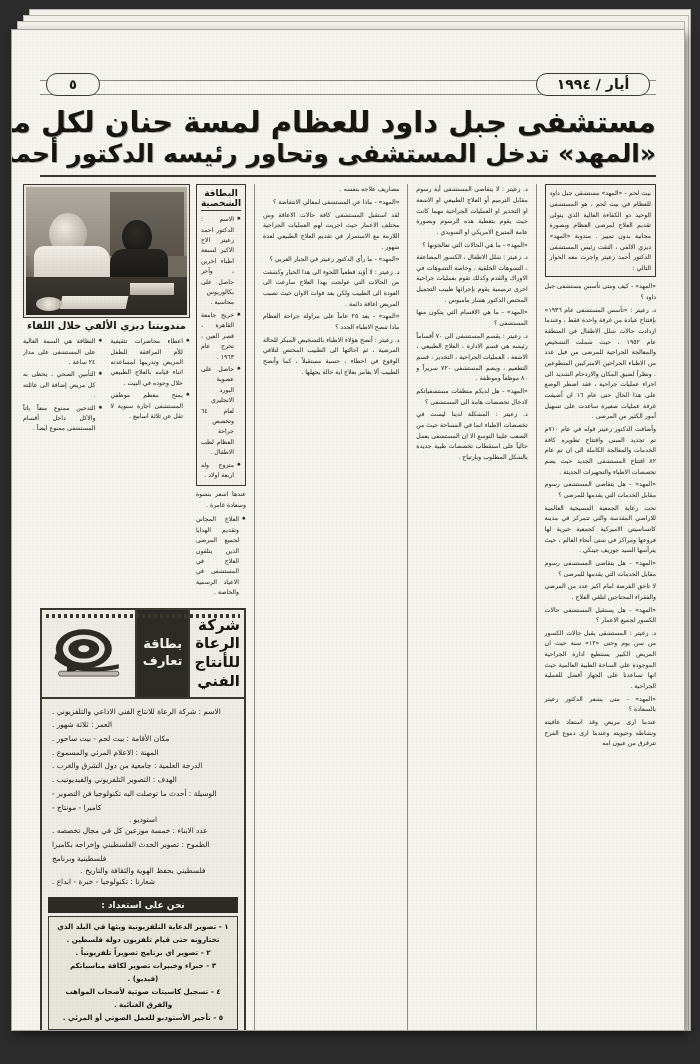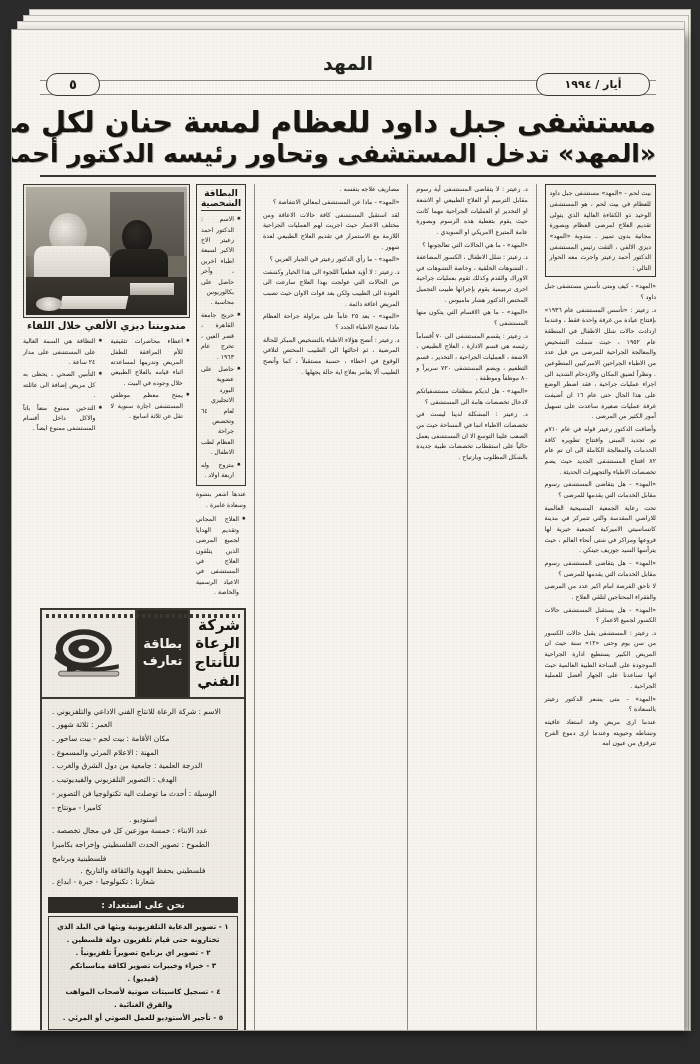--- a/index.html
+++ b/index.html
@@ -38,21 +38,21 @@
   }
   .mast-bar{
     position:absolute;left:0;right:0;top:26px;height:13px;
     background:linear-gradient(#cfcdc6,#bdbab2);
     border-top:1px solid #8d8a83;border-bottom:1px solid #8d8a83;
     background-image:repeating-linear-gradient(90deg,rgba(255,255,255,.55) 0 1px,transparent 1px 3px);
   }
   .mast-pill{
     position:absolute;top:19px;height:21px;line-height:21px;
     background:#f6f4ef;border:1.6px solid #3a382f;border-radius:11px;
-    font-size:11px;font-weight:bold;text-align:center;color:#1b1812;
+    font-size:14px;font-weight:bold;text-align:center;color:#1b1812;
   }
   .pill-date{right:6px;width:112px;}
   .pill-page{left:6px;width:52px;font-size:13px;}
 
   
   .heads{margin-top:4px;text-align:center;}
   .head1{
     font-size:29px;font-weight:bold;line-height:1.12;color:#17140f;
     letter-spacing:-.5px;white-space:nowrap;
     text-shadow:.8px .8px 0 rgba(0,0,0,.30);
@@ -183,21 +183,20 @@
 <body>
 
 <div class="sheet-back sheet-b1"></div>
 <div class="sheet-back sheet-b2"></div>
 <div class="sheet-back sheet-b3"></div>
 
 <div class="page">
   <div class="inner">
 
     <div class="masthead">
-      <div class="mast-title">المهد</div>
       <div class="mast-bar"></div>
       <div class="mast-pill pill-date">أيار / ١٩٩٤</div>
       <div class="mast-pill pill-page">٥</div>
     </div>
 
     <div class="heads">
       <div class="head1">مستشفى جبل داود للعظام لمسة حنان لكل من يلتمس الشفاء</div>
       <div class="head2">«المهد» تدخل المستشفى وتحاور رئيسه الدكتور أحمد زعيتر</div>
     </div>
     <div class="head-rule"></div>

